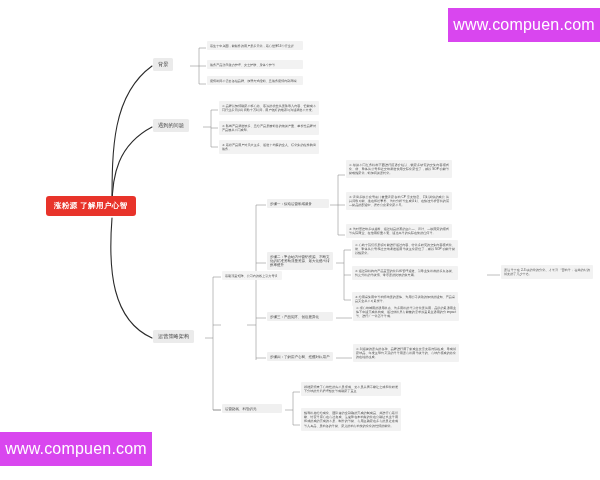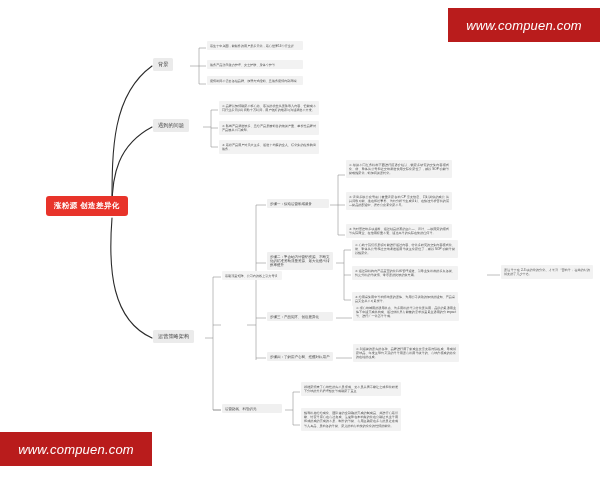--- a/index.html
+++ b/index.html
@@ -55,28 +55,27 @@
     padding:2.5px 3px;
     border-radius:1px;
     line-height:1.45;
     text-align:justify;
   }
 
   .leaf.plain { background:#f4f4f4; }
 
   .wm {
     position:absolute;
-    background:#b91c1c;
+    background:#d946ef;
     color:#ffffff;
-    font-size:13px;
+    font-size:16px;
     letter-spacing:0.2px;
     display:flex;
     align-items:center;
     justify-content:center;
-    font-style:italic;
   }
   .wm-tr { right:0; top:8px; width:152px; height:34px; }
   .wm-bl { left:0; bottom:14px; width:152px; height:34px; }
 </style>
 </head>
 <body>
 
 <div id="canvas">
 
   <svg class="links" viewBox="0 0 600 480">
@@ -132,21 +131,21 @@
       <path d="M487,275 L500,275"></path>
 
       <path d="M213,410 L221,410"></path>
       <path d="M285,410 L293,410"></path>
       <path d="M293,392 L293,425"></path>
       <path d="M293,392 L300,392"></path>
       <path d="M293,425 L300,425"></path>
     </g>
   </svg>
 
-  <div class="node root" style="left:47px; top:197px;">涨粉源 创造差异化</div>
+  <div class="node root" style="left:47px; top:197px;">涨粉源 了解用户心智</div>
 
   <div class="node branch" style="left:153px; top:58px;">背景</div>
 
   <div class="node leaf" style="left:207px; top:41px; width:96px;">最生于中兴圈，能服务的用户是多元化，最有世界14个行业群</div>
   <div class="node leaf" style="left:207px; top:60px; width:96px;">服务产品涉及微力护理、女士护肤、身体个护等</div>
   <div class="node leaf" style="left:207px; top:76px; width:96px;">疫情期间不需要各组品牌、加盟方式经销、且服务疫情内部商城</div>
 
   <div class="node branch" style="left:153px; top:119px;">遇到的问题</div>
 
   <div class="node leaf" style="left:219px; top:101px; width:100px;">① 品牌认知情确定不够有效、客源的粉丝从是除导入内容、但能成不同行业多元以时间数十万时间，用户很好的维系与沟通渠道不开发。</div>

